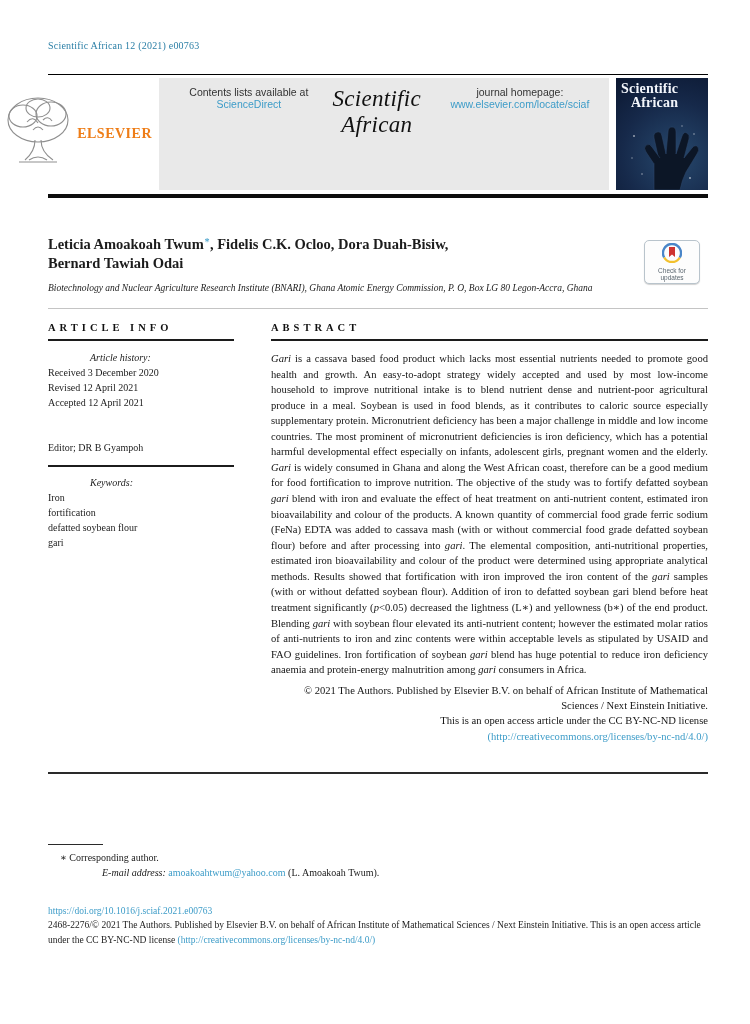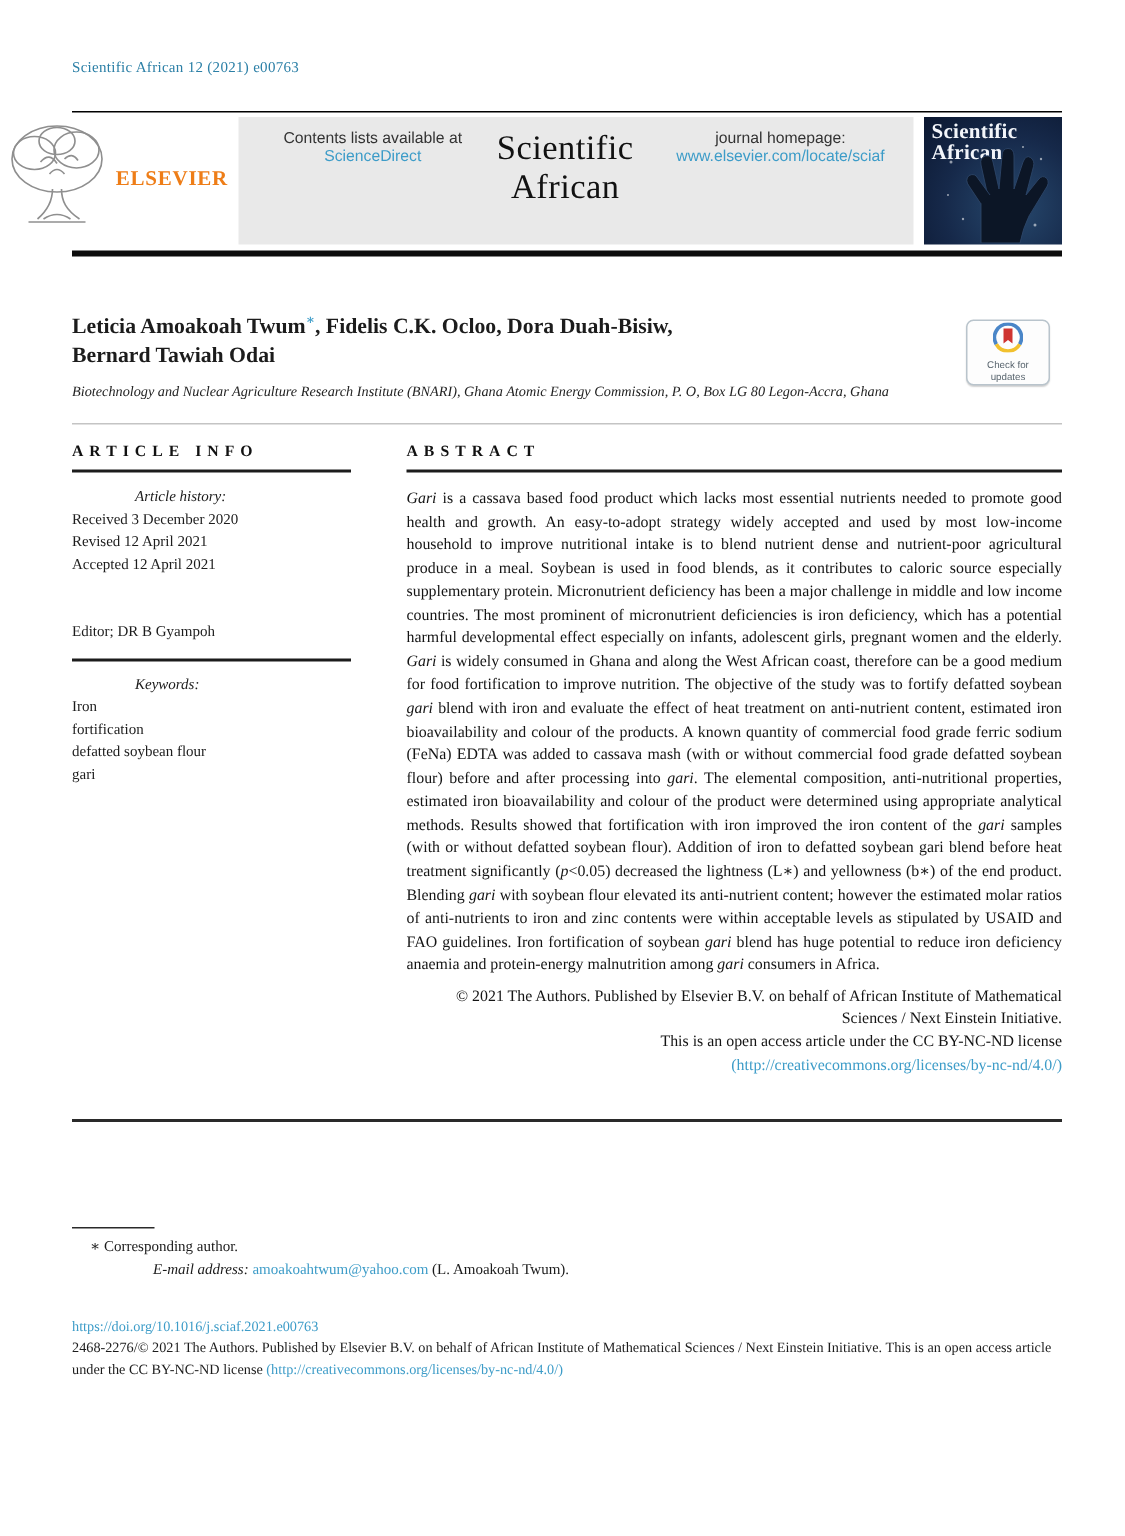--- a/index.html
+++ b/index.html
@@ -41,28 +41,29 @@
   }
   .gray-box {
     flex: 1;
     background: #e9e9e9;
     margin: 0 7px;
     text-align: center;
     padding: 8px 6px 7px 22px;
     display: flex; flex-direction: row; justify-content: space-between;
   }
   .contents-line { font-size: 10.5px; color: #333; font-family: "Liberation Sans", sans-serif; }
-  .journal-title { font-size: 23px; color: #111; letter-spacing: 0.3px; }
+  .journal-title { font-size: 23px; color: #111; letter-spacing: 0.3px; font-style: italic; }
   .homepage-line { font-size: 10.5px; color: #333; font-family: "Liberation Sans", sans-serif; }
   .link { color: #3d9cc8; text-decoration: none; cursor: pointer; }
   .cover {
-    width: 92px; height: 85px;
+    width: 92px; height: 112px;
     background: radial-gradient(circle at 65% 70%, #27496e 0%, #16294a 55%, #0b1730 100%);
     position: relative;
     overflow: hidden;
+    text-align: right;
   }
   .cover-title {
     position: absolute; top: 4px; left: 5px;
     color: #f2f5fa; font-size: 14px; font-weight: bold; line-height: 1.02;
     letter-spacing: 0.2px;
   }
   .cover-hand { position: absolute; bottom: -4px; left: 8px; }
 
   
   .title-row { position: relative; margin-top: 36px; }

